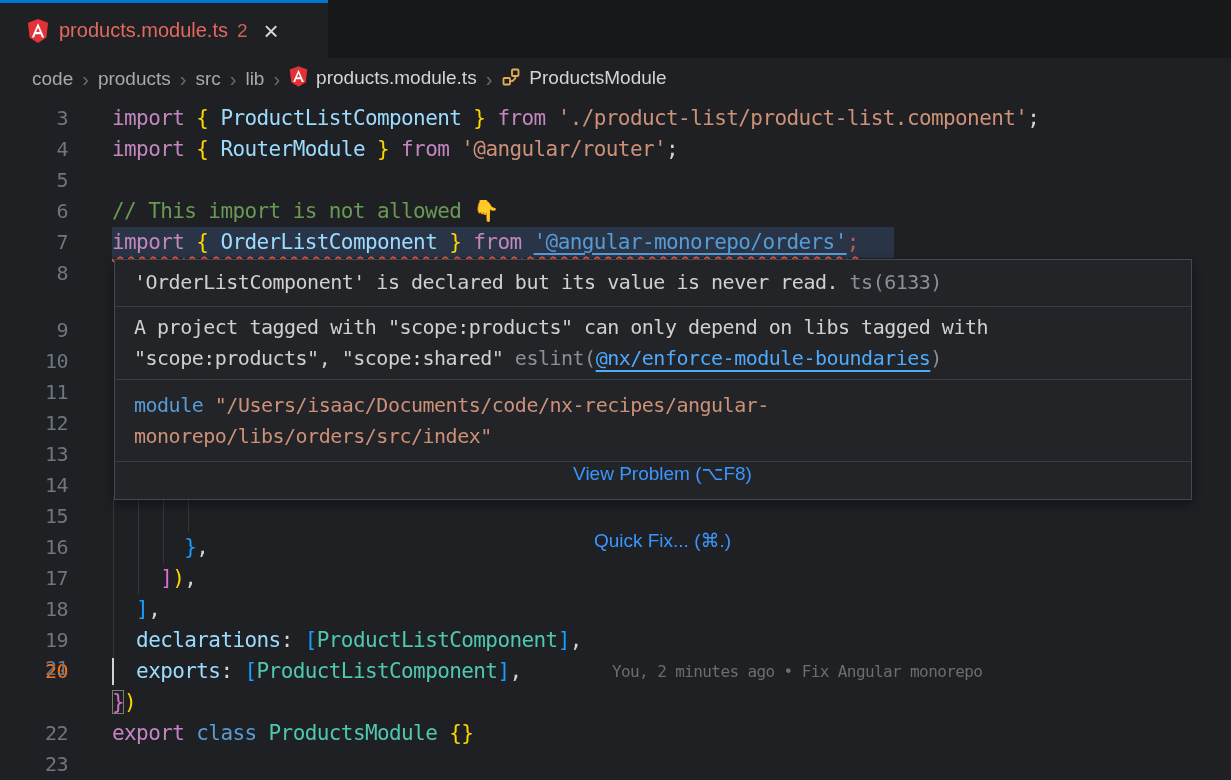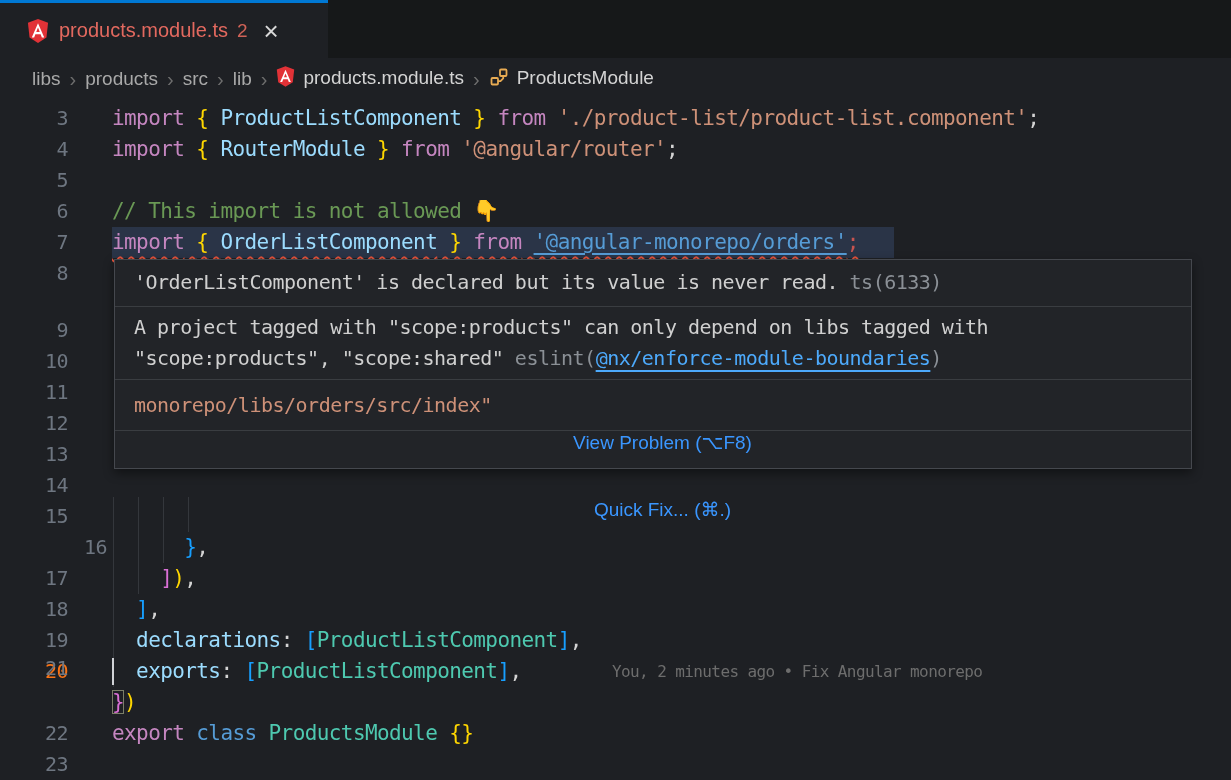--- a/index.html
+++ b/index.html
@@ -82,21 +82,21 @@
         <path d="M12 0 L23 4 L21.2 20.2 L12 26 L2.8 20.2 L1 4 Z" fill="#e23237"></path>
         <path d="M12 4.6 L5.2 20 h2.6 l1.35-3.4 h5.7 L16.2 20 h2.6 Z M12 9.2 l1.95 4.9 h-3.9 Z" fill="#ffffff" fill-rule="evenodd"></path>
       </svg>
       <span class="tab-label">products.module.ts</span>
       <span class="tab-badge">2</span>
       <span class="tab-close">×</span>
     </div>
   </div>
 
   <div class="breadcrumbs" id="breadcrumbs">
-      <span class="crumb"><span>libs</span></span>
+      <span class="crumb"><span>code</span></span>
       <span class="crumb-sep">›</span>
       <span class="crumb"><span>products</span></span>
       <span class="crumb-sep">›</span>
       <span class="crumb"><span>src</span></span>
       <span class="crumb-sep">›</span>
       <span class="crumb"><span>lib</span></span>
       <span class="crumb-sep">›</span>
       <span class="crumb bright"><span class="crumb-icon"><svg width="19" height="21" viewBox="0 0 24 26">
             <path d="M12 0 L23 4 L21.2 20.2 L12 26 L2.8 20.2 L1 4 Z" fill="#e23237"></path>
             <path d="M12 4.6 L5.2 20 h2.6 l1.35-3.4 h5.7 L16.2 20 h2.6 Z M12 9.2 l1.95 4.9 h-3.9 Z" fill="#fff" fill-rule="evenodd"></path>
@@ -126,21 +126,21 @@
       <div class="ln" style="top: 127px;">7</div>
       <div class="code-line" style="top: 127px;"><span class="squiggle"><span class="tk-kw">import</span><span class="tk-fg"> </span><span class="tk-b1">{</span><span class="tk-fg"> </span><span class="tk-id">OrderListComponent</span><span class="tk-fg"> </span><span class="tk-b1">}</span><span class="tk-fg"> </span><span class="tk-kw">from</span><span class="tk-fg"> </span><span class="tk-lnk">'@angular-monorepo/orders'</span><span class="tk-err">;</span></span></div>
       <div class="ln" style="top: 158px;">8</div>
       <div class="ln" style="top: 215px;">9</div>
       <div class="ln" style="top: 246px;">10</div>
       <div class="ln" style="top: 277px;">11</div>
       <div class="ln" style="top: 308px;">12</div>
       <div class="ln" style="top: 339px;">13</div>
       <div class="ln" style="top: 370px;">14</div>
       <div class="ln" style="top: 401px;">15</div>
-      <div class="ln" style="top: 432px; margin-left: 39px;">16</div>
+      <div class="ln" style="top: 432px;">16</div>
       <div class="code-line" style="top: 432px;"><span class="tk-fg">      </span><span class="tk-b3">}</span><span class="tk-fg">,</span></div>
       <div class="ln" style="top: 463px;">17</div>
       <div class="code-line" style="top: 463px;"><span class="tk-fg">    </span><span class="tk-b2">]</span><span class="tk-b1">)</span><span class="tk-fg">,</span></div>
       <div class="ln" style="top: 494px;">18</div>
       <div class="code-line" style="top: 494px;"><span class="tk-fg">  </span><span class="tk-b3">]</span><span class="tk-fg">,</span></div>
       <div class="ln" style="top: 525px;">19</div>
       <div class="code-line" style="top: 525px;"><span class="tk-fg">  </span><span class="tk-id">declarations</span><span class="tk-fg">: </span><span class="tk-b3">[</span><span class="tk-ty">ProductListComponent</span><span class="tk-b3">]</span><span class="tk-fg">,</span></div>
       <div class="ln current" style="top: 556px;">20</div>
       <div class="code-line" style="top: 556px;"><span class="tk-fg">  </span><span class="tk-id">exports</span><span class="tk-fg">: </span><span class="tk-b3">[</span><span class="tk-ty">ProductListComponent</span><span class="tk-b3">]</span><span class="tk-fg">,</span></div>
       <div class="blame" style="top: 556px;">You, 2 minutes ago • Fix Angular monorepo</div>
@@ -154,20 +154,21 @@
   <div class="hover-popup" id="hoverPopup">
     <div id="hoverSections">
         <div class="hover-section">
           <div class="hover-line"><span class="pk-txt">'OrderListComponent' is declared but its value is never read.</span><span class="pk-dim"> ts(6133)</span></div>
         </div>
         <div class="hover-section">
           <div class="hover-line"><span class="pk-txt">A project tagged with "scope:products" can only depend on libs tagged with</span></div>
           <div class="hover-line"><span class="pk-txt">"scope:products", "scope:shared" </span><span class="pk-dim">eslint(</span><span class="pk-link">@nx/enforce-module-boundaries</span><span class="pk-dim">)</span></div>
         </div>
         <div class="hover-section">
+          <div class="hover-line"><span class="pk-kw">module</span><span class="pk-txt"> </span><span class="pk-str">"/Users/isaac/Documents/code/nx-recipes/angular-</span></div>
           <div class="hover-line"><span class="pk-str">monorepo/libs/orders/src/index"</span></div>
         </div>
       </div>
     <div class="hover-actions">
       <span class="hover-action">View Problem (⌥F8)</span>
       <span class="hover-action">Quick Fix... (⌘.)</span>
     </div>
   </div>
 
 </div>

